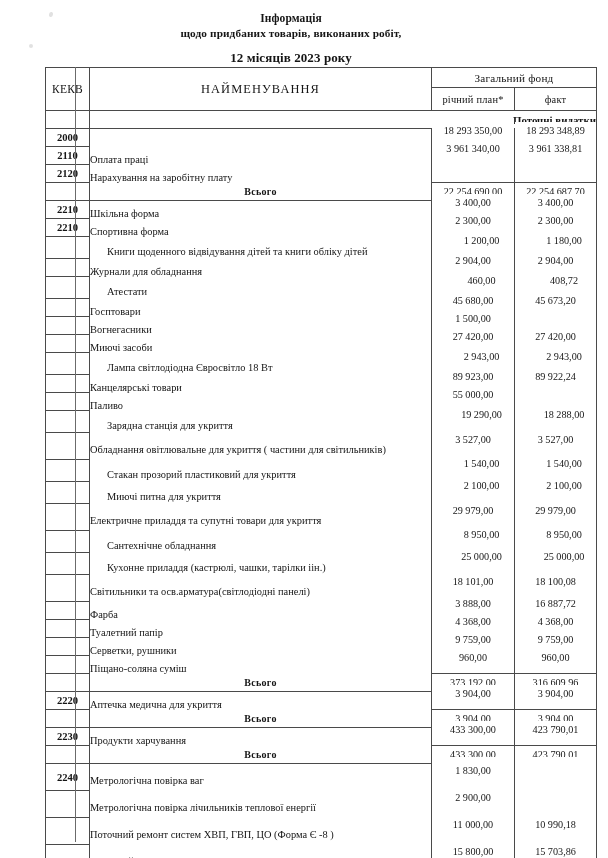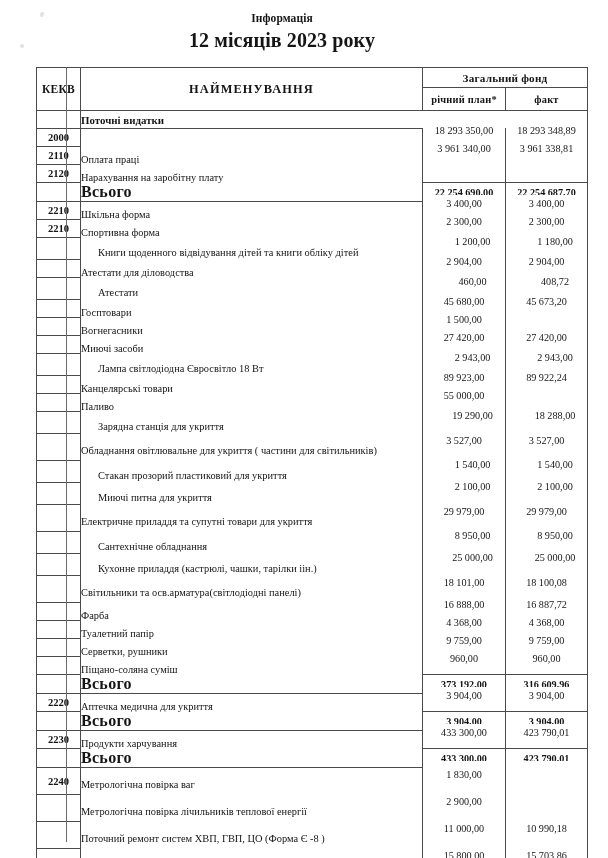--- a/index.html
+++ b/index.html
@@ -23,42 +23,42 @@
     background: #c9c9c9;
     opacity: .55;
     border-radius: 50%;
   }
   .sp1 { left: 32px;  top: 12px;  width: 4px; height: 5px; transform: rotate(18deg); }
   .sp2 { left: 12px;  top: 44px;  width: 4px; height: 4px; }
   .sp3 { left: 600px; top: 300px; width: 3px; height: 7px; }
 
   .page {
     position: absolute;
-    left: 8px; top: 0;
+    left: 17px; top: 0;
     width: 548px;
     height: 858px;
     border-radius: 6px;
   }
 
   
   .doc-head {
     text-align: center;
     padding-top: 11px;
     line-height: 1.32;
   }
   .doc-head .ln {
     font-weight: bold;
     font-size: 11.3px;
     letter-spacing: .1px;
     white-space: nowrap;
   }
   .doc-head .ln.l1 { font-size: 11.5px; }
   .doc-head .ln.l4 {
-    font-size: 20px;
-    margin-top: 1px;
+    font-size: 13px;
+    margin-top: 8px;
   }
 
   
   .tbl-wrap {
     position: absolute;
     left: 28px;
     top: 67px;
     width: 551px;
   }
 
@@ -76,21 +76,21 @@
   }
 
   
   col.c-kekb { width: 44px; }
   col.c-name { width: 342px; }
   col.c-plan { width: 83px; }
   col.c-fact { width: 82px; }
 
   
   .hd {
-    font-weight: bold;
+    font-weight: normal;
     font-size: 11px;
     letter-spacing: .2px;
   }
   .hd-kekb { font-size: 11.5px; height: 42px; }
   .hd-name { font-size: 12.4px; letter-spacing: 1.1px; }
   .hd-fund { height: 19px; font-size: 11.2px; }
   .hd-sub  { height: 22px; font-size: 10.4px; }
 
   
   .kekb {
@@ -103,31 +103,32 @@
     font-size: 10.4px;
     text-align: left;
     line-height: 1.15;
   }
   .num {
     text-align: center;
     font-size: 10.2px;
     white-space: nowrap;
   }
   .section-title {
-    text-align: left;
+    text-align: right;
     font-weight: bold;
     font-size: 10.9px;
   }
   .total-lbl {
+    text-align: center;
     font-weight: bold;
-    font-size: 16px;
+    font-size: 10px;
     letter-spacing: .3px;
   }
   .total-num {
-    font-weight: bold;
+    font-weight: normal;
   }
   tr.r-m td { height: 17px; }
   tr.r-l td { height: 21px; padding-left: 17px; }
   tr.r-xl td { height: 26px; }
 
   
   .num.shift { position: relative; top: -7px; }
   .nm.shiftd { position: relative; top: 4px; margin-top: 13px; }
 
   
@@ -144,20 +145,21 @@
 <body>
 
 <div class="page">
 
   <span class="scan-speck sp1"></span>
   <span class="scan-speck sp2"></span>
   <span class="scan-speck sp3"></span>
 
   <div class="doc-head">
     <div class="ln l1">Інформація</div>
+    <div class="ln l2">щодо придбаних товарів, виконаних робіт,</div>
     <div class="ln l4">12  місяців  2023 року</div>
   </div>
 
   <div class="tbl-wrap">
     <table class="grid">
       <colgroup>
         <col class="c-kekb">
           <col class="c-name">
           <col class="c-plan">
           <col class="c-fact">
@@ -215,21 +217,21 @@
             <td class="num shift">2 300,00</td>
           </tr>
           <tr class="r-l">
             <td class="kekb"></td>
             <td class="nm shiftd">Книги щоденного відвідування дітей та книги обліку дітей</td>
             <td class="num shift">1 200,00</td>
             <td class="num shift">1 180,00</td>
           </tr>
           <tr class="r-m">
             <td class="kekb"></td>
-            <td class="nm shiftd">Атестати для діловодства</td>
+            <td class="nm shiftd">Журнали для обладнання</td>
             <td class="num shift">2 904,00</td>
             <td class="num shift">2 904,00</td>
           </tr>
           <tr class="r-l">
             <td class="kekb"></td>
             <td class="nm shiftd">Атестати</td>
             <td class="num shift">460,00</td>
             <td class="num shift">408,72</td>
           </tr>
           <tr class="r-m">
@@ -312,21 +314,21 @@
           </tr>
           <tr class="r-xl">
             <td class="kekb"></td>
             <td class="nm shiftd">Світильники та осв.арматура(світлодіодні панелі)</td>
             <td class="num shift">18 101,00</td>
             <td class="num shift">18 100,08</td>
           </tr>
           <tr class="r-m">
             <td class="kekb"></td>
             <td class="nm shiftd">Фарба</td>
-            <td class="num shift">16 888,00</td>
+            <td class="num shift">3 888,00</td>
             <td class="num shift">16 887,72</td>
           </tr>
           <tr class="r-m">
             <td class="kekb"></td>
             <td class="nm shiftd">Туалетний папір</td>
             <td class="num shift">4 368,00</td>
             <td class="num shift">4 368,00</td>
           </tr>
           <tr class="r-m">
             <td class="kekb"></td>

